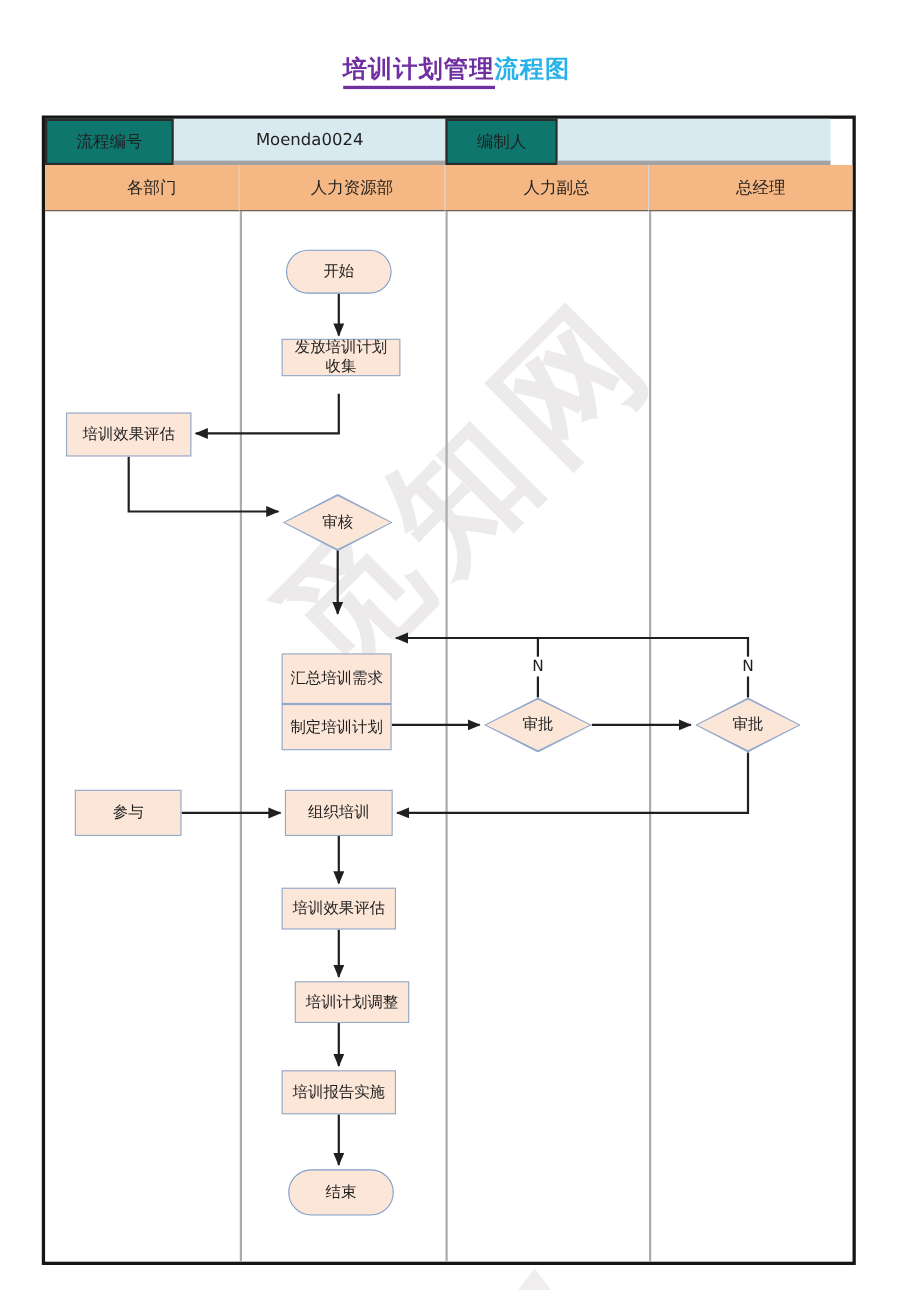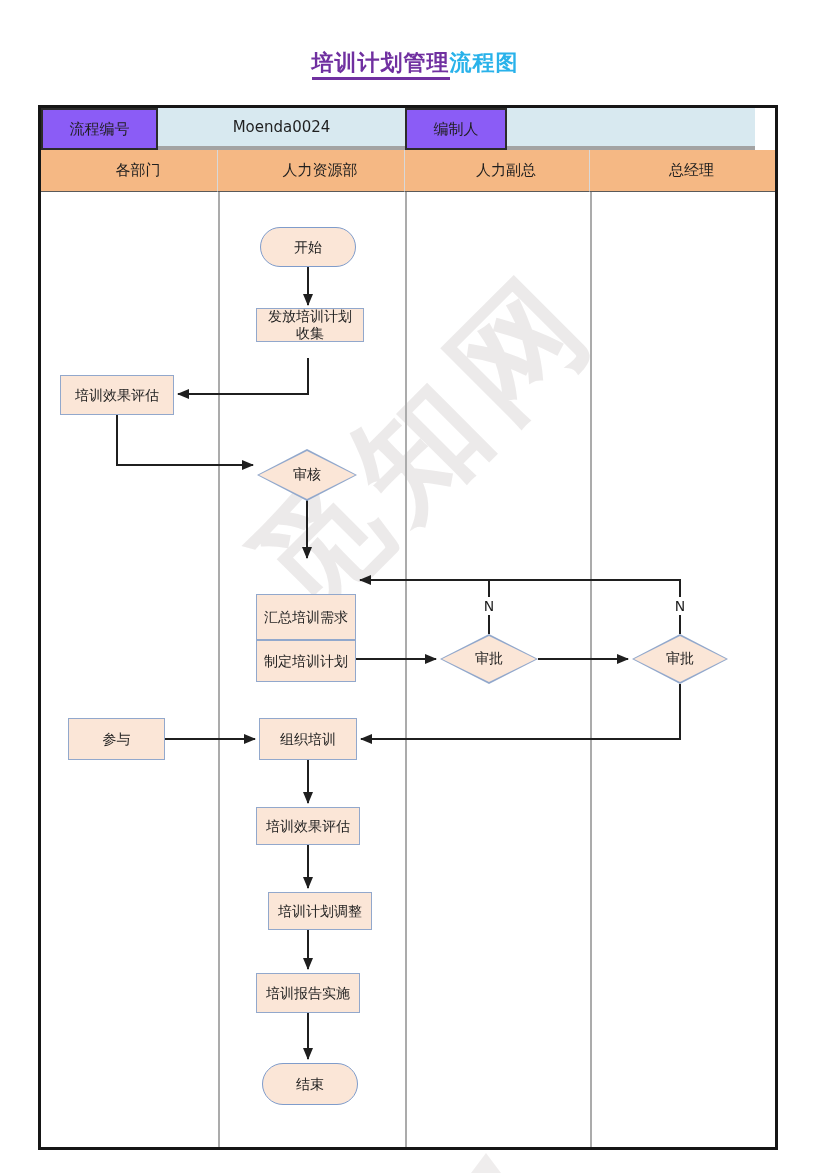--- a/index.html
+++ b/index.html
@@ -13,21 +13,21 @@
          font-size:22px;font-weight:700;letter-spacing:1px;}
   .title .t-main{color:#7030A0;border-bottom:3px solid #7030A0;padding-bottom:2px;}
   .title .t-suffix{color:#29B2EA;}
   
   .frame{position:absolute;left:38px;top:105px;width:740px;height:1045px;
          border:3px solid #161616;box-sizing:border-box;background:transparent;z-index:1;}
   
   .info-row{position:absolute;left:41px;top:108px;width:734px;height:42px;display:flex;z-index:2;}
   .info-cell{box-sizing:border-box;display:flex;align-items:center;justify-content:center;
              font-size:15px;border-bottom:1px solid #3a3a3a;}
-  .cell-label{background:#8b5cf6;border:2px solid #2b2b2b;}
+  .cell-label{background:#0f766e;border:2px solid #2b2b2b;}
   .cell-value{background:#D8E9F0;border-bottom:4px solid #a3a3a3;}
   
   .lane-row{position:absolute;left:41px;top:150px;width:734px;height:42px;display:flex;z-index:2;}
   .lane-cell{box-sizing:border-box;display:flex;align-items:center;justify-content:center;
              background:#F5B884;font-size:15px;border-right:1px solid #d8d8d8;
              border-bottom:1px solid #5a5a5a;padding-left:18px;}
   .lane-cell:last-child{border-right:none;}
   
   .lane-line{position:absolute;top:192px;width:1.5px;height:955px;background:#ababab;z-index:1;}
   

